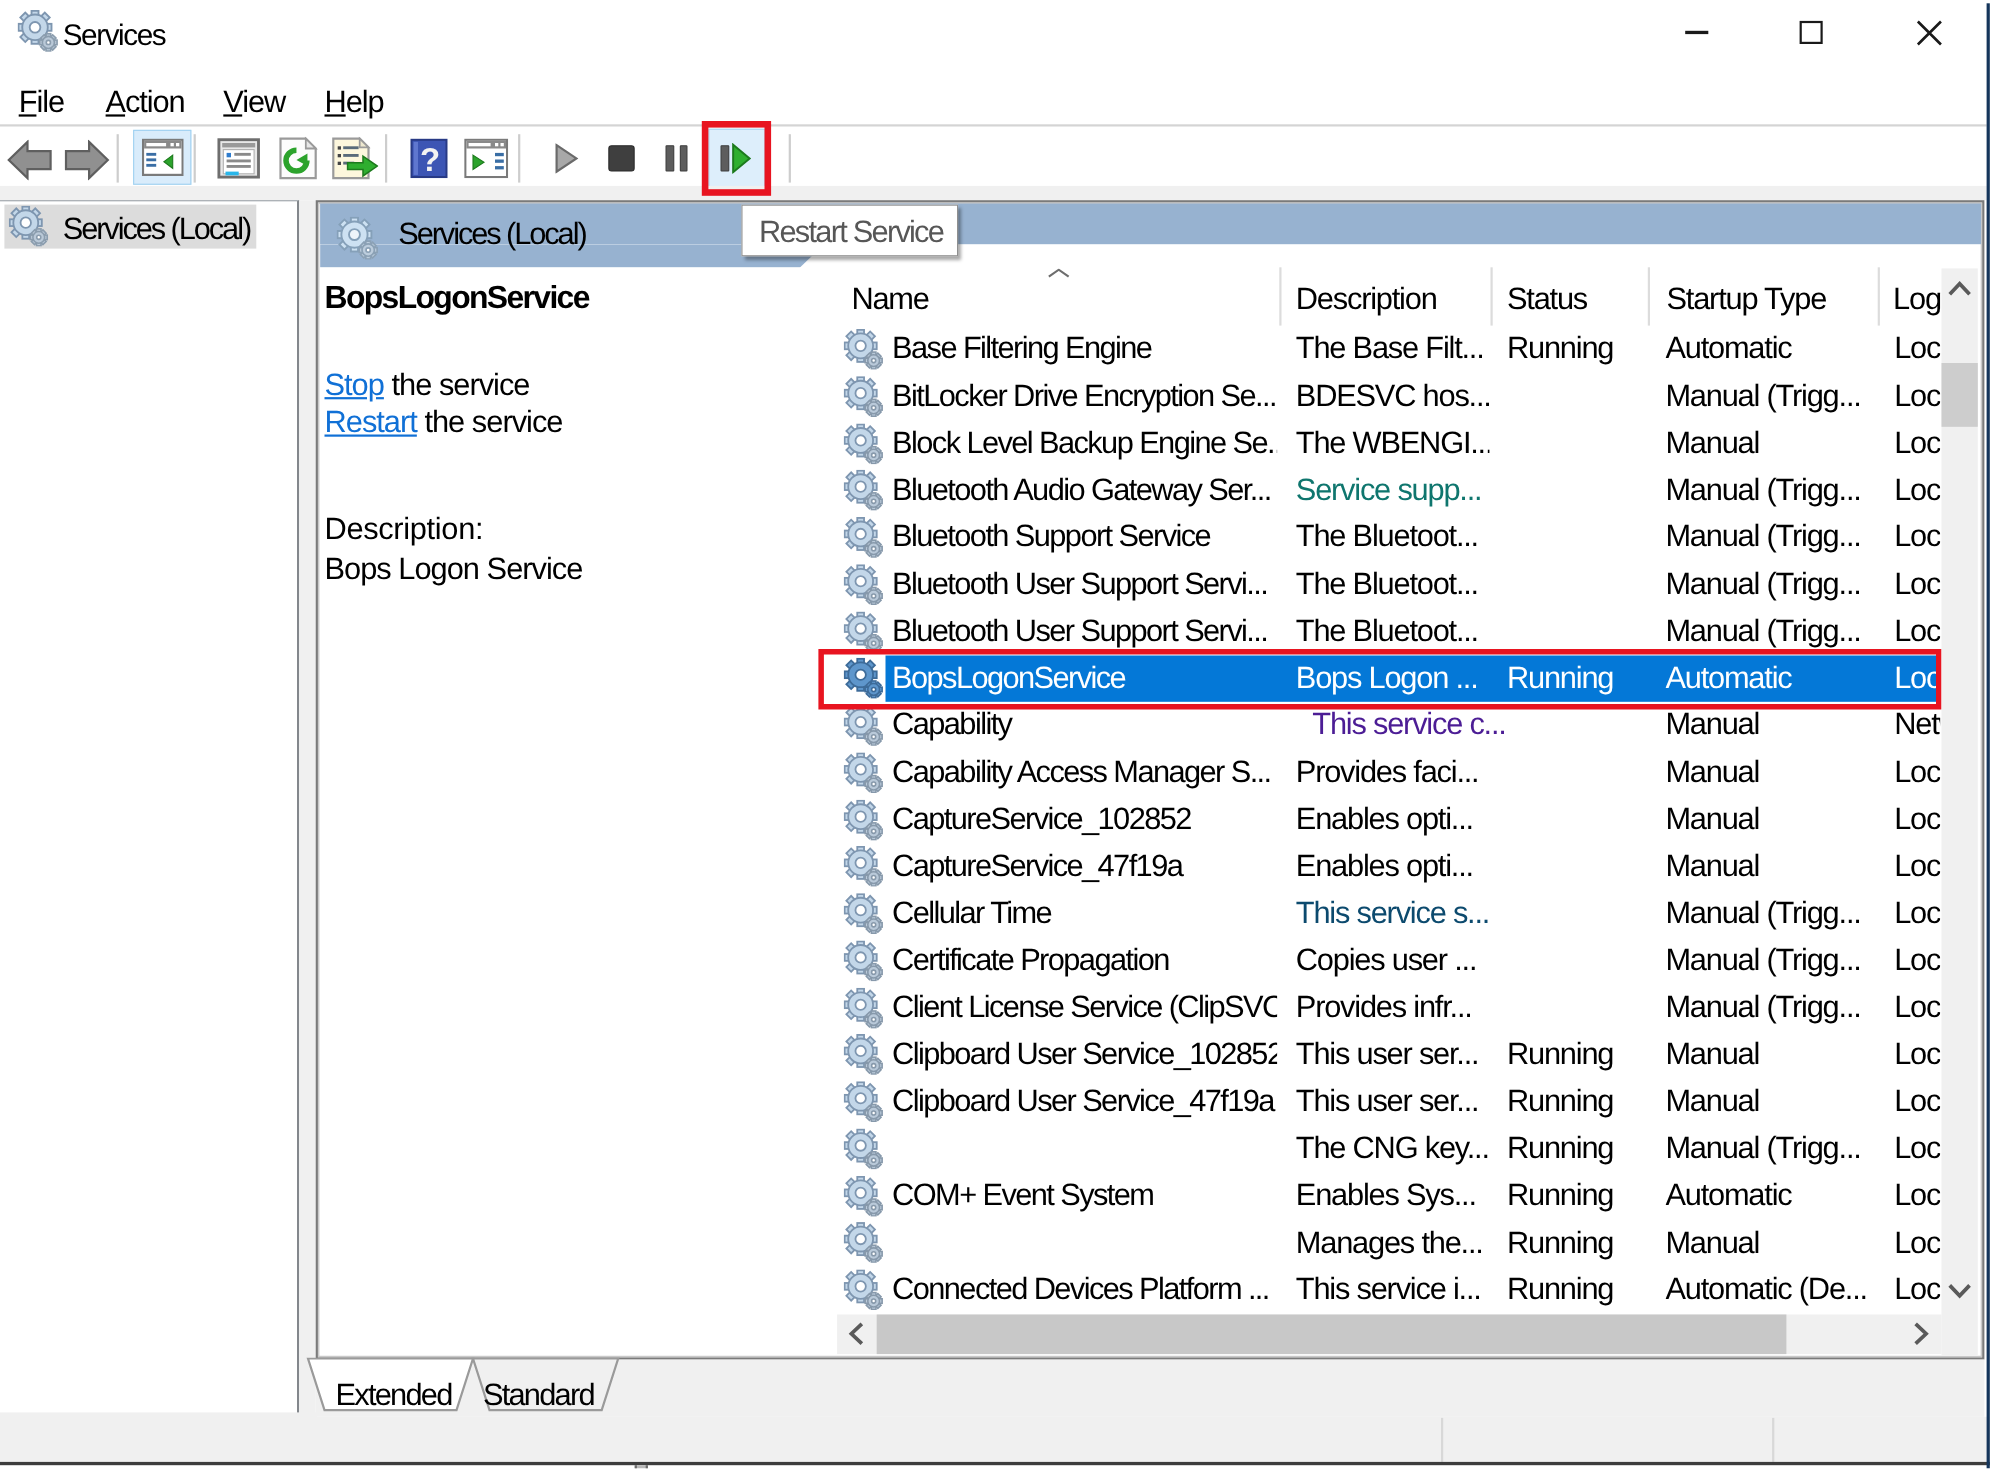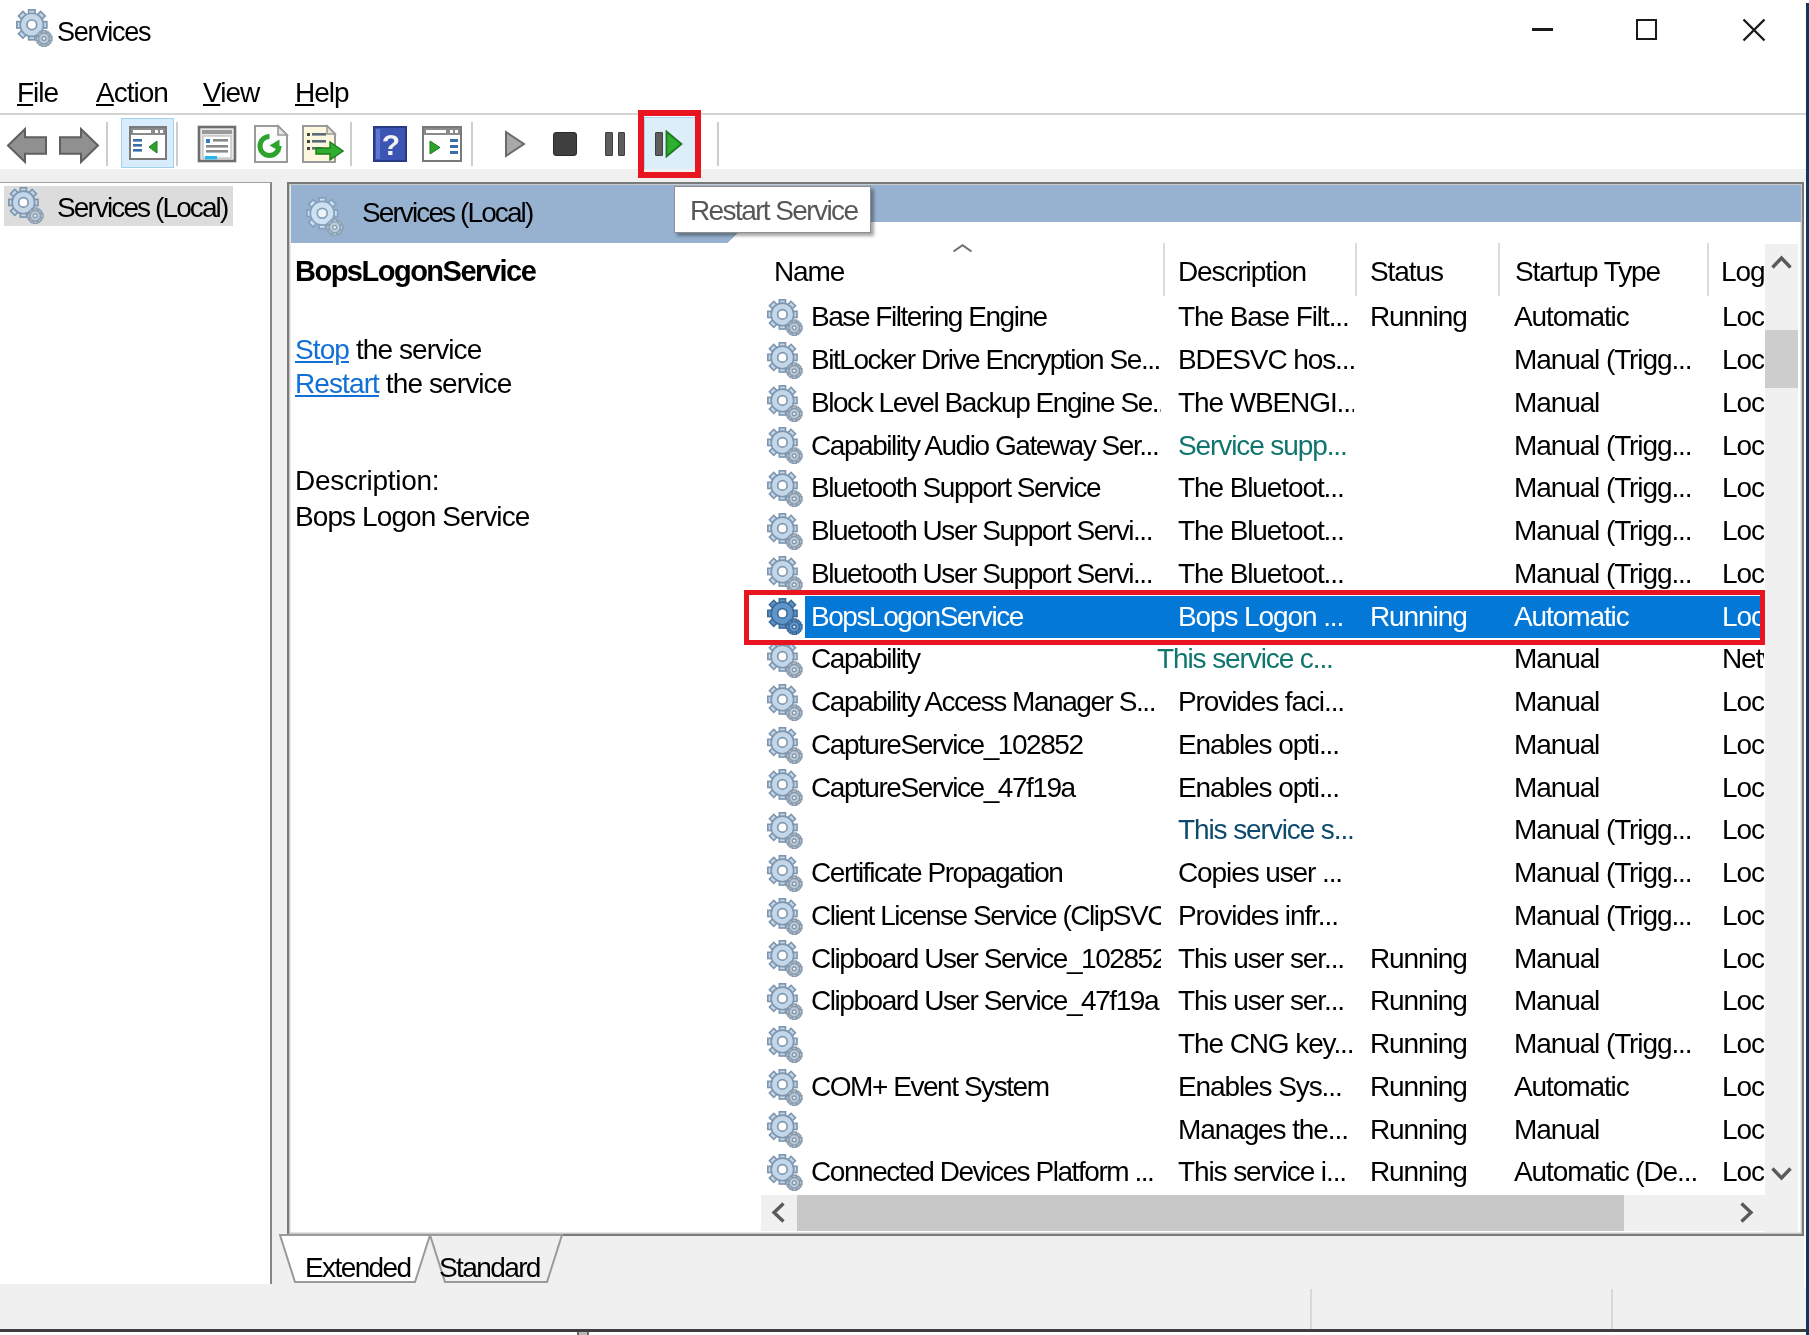--- a/index.html
+++ b/index.html
@@ -371,21 +371,21 @@
 <rect x="19" y="26" width="4" height="4"></rect>
 <rect x="30" y="26" width="4" height="4"></rect>
 <rect x="20.8" y="22.3" width="4" height="4" transform="rotate(45 22.8 24.3)"></rect>
 <rect x="28.2" y="22.3" width="4" height="4" transform="rotate(45 30.2 24.3)"></rect>
 <rect x="20.8" y="29.7" width="4" height="4" transform="rotate(45 22.8 31.7)"></rect>
 <rect x="28.2" y="29.7" width="4" height="4" transform="rotate(45 30.2 31.7)"></rect>
 <circle cx="26.5" cy="28" r="5.2"></circle>
 <circle cx="26.5" cy="28" r="1.8" fill="#ffffff"></circle>
 </g>
 </svg></div>
-<span class="c" style="left:46px;width:350px;letter-spacing:-1.45px;color:#000000">Capability Audio Gateway Ser...</span>
+<span class="c" style="left:46px;width:350px;letter-spacing:-1.45px;color:#000000">Bluetooth Audio Gateway Ser...</span>
 <span class="c" style="left:413px;width:176px;color:#0f766e">Service supp...</span>
 <span class="c" style="left:605px;width:138px;color:#000000"></span>
 <span class="c" style="left:749px;width:204px;color:#000000">Manual (Trigg...</span>
 <span class="c" style="left:957px;width:42px;color:#000000">Loca</span>
     </div>
 <div class="row" style="top:468.0px">
       <div class="gi" style="left:2px;top:2px"><svg width="37" height="37" viewBox="0 0 36 36" style="opacity:1.0">
 <g stroke="#7e96b0" stroke-width="1.6" fill="#c3d7e9">
 <g>
 <rect x="12" y="0.8" width="6" height="6"></rect>
@@ -548,21 +548,21 @@
 <rect x="30" y="26" width="4" height="4"></rect>
 <rect x="20.8" y="22.3" width="4" height="4" transform="rotate(45 22.8 24.3)"></rect>
 <rect x="28.2" y="22.3" width="4" height="4" transform="rotate(45 30.2 24.3)"></rect>
 <rect x="20.8" y="29.7" width="4" height="4" transform="rotate(45 22.8 31.7)"></rect>
 <rect x="28.2" y="29.7" width="4" height="4" transform="rotate(45 30.2 31.7)"></rect>
 <circle cx="26.5" cy="28" r="5.2"></circle>
 <circle cx="26.5" cy="28" r="1.8" fill="#ffffff"></circle>
 </g>
 </svg></div>
 <span class="c" style="left:46px;width:350px;letter-spacing:-1.45px;color:#000000">Capability</span>
-<span class="c" style="left:392px;width:176px;color:#0f766e">This service c...</span>
+<span class="c" style="left:428px;width:176px;color:#4c1d95">This service c...</span>
 <span class="c" style="left:605px;width:138px;color:#000000"></span>
 <span class="c" style="left:749px;width:204px;color:#000000">Manual</span>
 <span class="c" style="left:957px;width:42px;color:#000000">Netw</span>
     </div>
 <div class="row" style="top:681.75px">
       <div class="gi" style="left:2px;top:2px"><svg width="37" height="37" viewBox="0 0 36 36" style="opacity:1.0">
 <g stroke="#7e96b0" stroke-width="1.6" fill="#c3d7e9">
 <g>
 <rect x="12" y="0.8" width="6" height="6"></rect>
 <rect x="12" y="23.2" width="6" height="6"></rect>
@@ -687,20 +687,21 @@
 <rect x="19" y="26" width="4" height="4"></rect>
 <rect x="30" y="26" width="4" height="4"></rect>
 <rect x="20.8" y="22.3" width="4" height="4" transform="rotate(45 22.8 24.3)"></rect>
 <rect x="28.2" y="22.3" width="4" height="4" transform="rotate(45 30.2 24.3)"></rect>
 <rect x="20.8" y="29.7" width="4" height="4" transform="rotate(45 22.8 31.7)"></rect>
 <rect x="28.2" y="29.7" width="4" height="4" transform="rotate(45 30.2 31.7)"></rect>
 <circle cx="26.5" cy="28" r="5.2"></circle>
 <circle cx="26.5" cy="28" r="1.8" fill="#ffffff"></circle>
 </g>
 </svg></div>
+<span class="c" style="left:46px;width:350px;letter-spacing:-1.45px;color:#000000">Cellular Time</span>
 <span class="c" style="left:413px;width:176px;color:#0c4a6e">This service s...</span>
 <span class="c" style="left:605px;width:138px;color:#000000"></span>
 <span class="c" style="left:749px;width:204px;color:#000000">Manual (Trigg...</span>
 <span class="c" style="left:957px;width:42px;color:#000000">Loca</span>
     </div>
 <div class="row" style="top:852.75px">
       <div class="gi" style="left:2px;top:2px"><svg width="37" height="37" viewBox="0 0 36 36" style="opacity:1.0">
 <g stroke="#7e96b0" stroke-width="1.6" fill="#c3d7e9">
 <g>
 <rect x="12" y="0.8" width="6" height="6"></rect>

